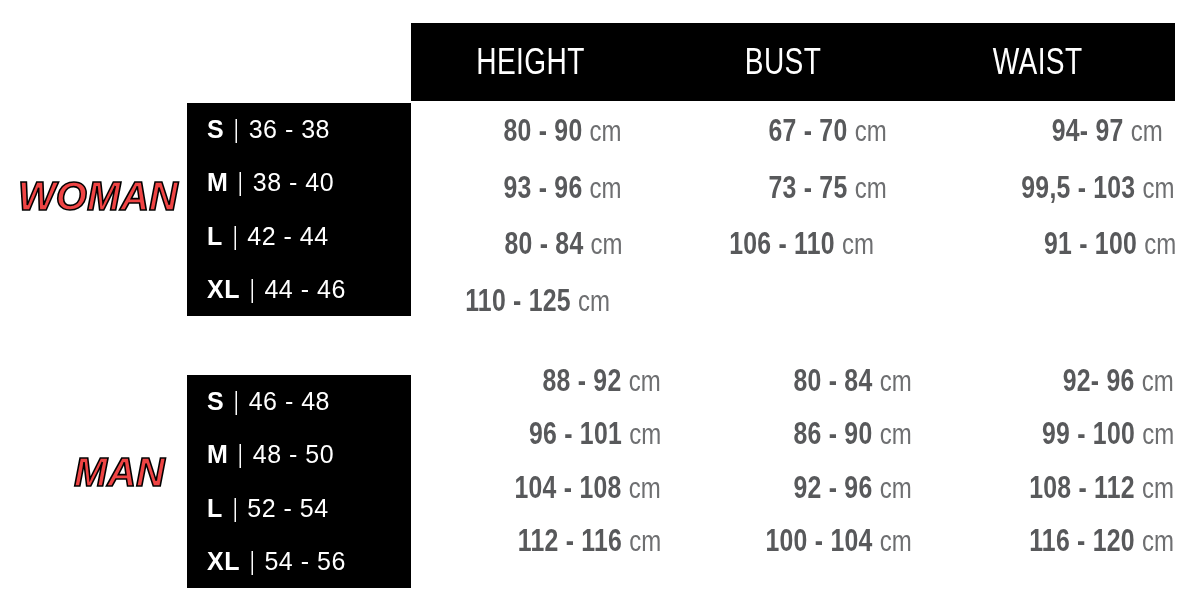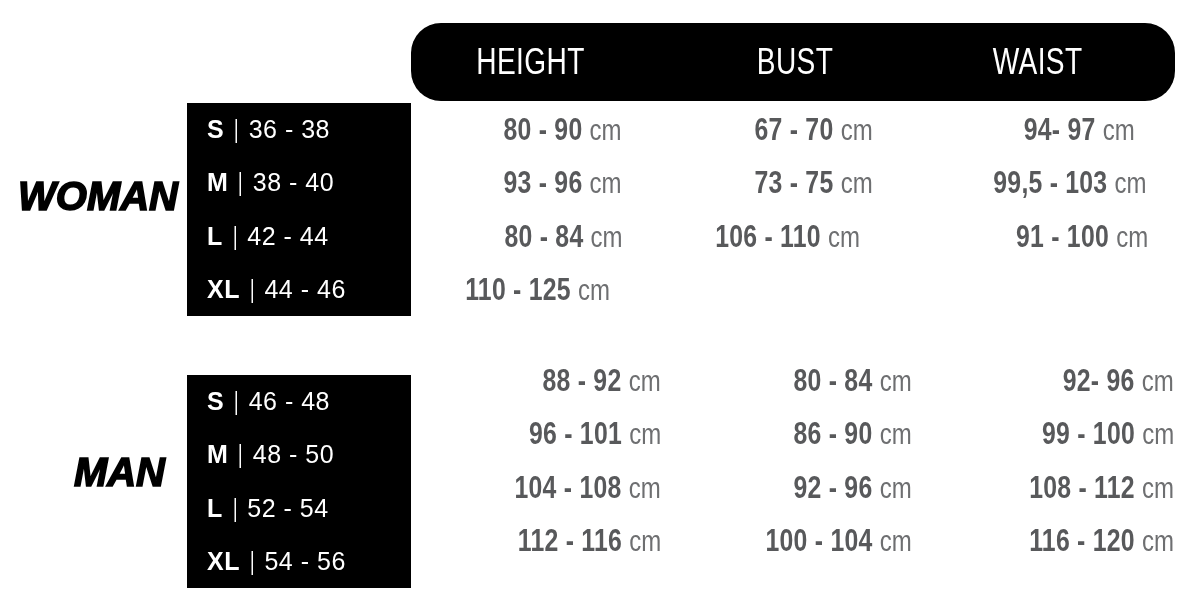--- a/index.html
+++ b/index.html
@@ -10,36 +10,35 @@
     overflow:hidden;
     font-family:"Liberation Sans","DejaVu Sans",sans-serif;
   }
 
   
   .header-bar{
     position:absolute;left:411px;top:23px;width:764px;height:78px;
     background:#000000;
     display:grid;grid-template-columns:239px 250px 275px;
     align-items:center;
-    border-radius:30px;
   }
   .hcell{text-align:center;overflow:visible;}
-  .hcell.c2{position:relative;left:20px;text-align:center;}
+  .hcell.c2{position:relative;left:8px;text-align:center;}
   .hwrap{
     display:inline-block;
     transform:scaleX(0.78);transform-origin:50% 50%;
     font-size:36px;font-weight:400;color:#ffffff;
     letter-spacing:0.5px;white-space:nowrap;line-height:1;
   }
 
   
   .glabel{
     position:absolute;
     font-size:40px;font-weight:bold;font-style:italic;
-    color:#000000;-webkit-text-stroke:1.6px #000000;
+    color:#ef4444;-webkit-text-stroke:1.6px #000000;
     white-space:nowrap;line-height:1;
   }
   .glabel.woman{top:176px;right:1022px;}
   .glabel.man{top:452px;right:1035px;}
 
   
   .sizebox{
     position:absolute;left:187px;width:224px;height:213px;
     background:#000000;
     display:grid;grid-auto-rows:1fr;align-items:center;
@@ -54,21 +53,21 @@
   .sletter{font-weight:bold;letter-spacing:0.5px;}
   .ssep{margin:0 9px;font-weight:400;transform:scaleX(0.7);display:inline-block;}
   .srange{font-weight:400;letter-spacing:0.5px;}
 
   
   .values{
     position:absolute;left:411px;width:764px;height:213px;
     display:grid;grid-template-columns:239px 250px 275px;grid-auto-rows:1fr;
     align-items:center;
   }
-  .values.woman{top:103px;}
+  .values.woman{top:109px;gap:14px;}
   .values.man{top:354px;padding-left:39px;}
   .vcell{text-align:right;white-space:nowrap;}
   .vcell.c1{padding-right:28px;}
   .vcell.c2{padding-right:27px;}
   .vcell.c3{padding-right:40px;}
   .vwrap{
     display:inline-block;
     transform:scaleX(0.8);transform-origin:100% 50%;
     white-space:nowrap;line-height:1;
   }

